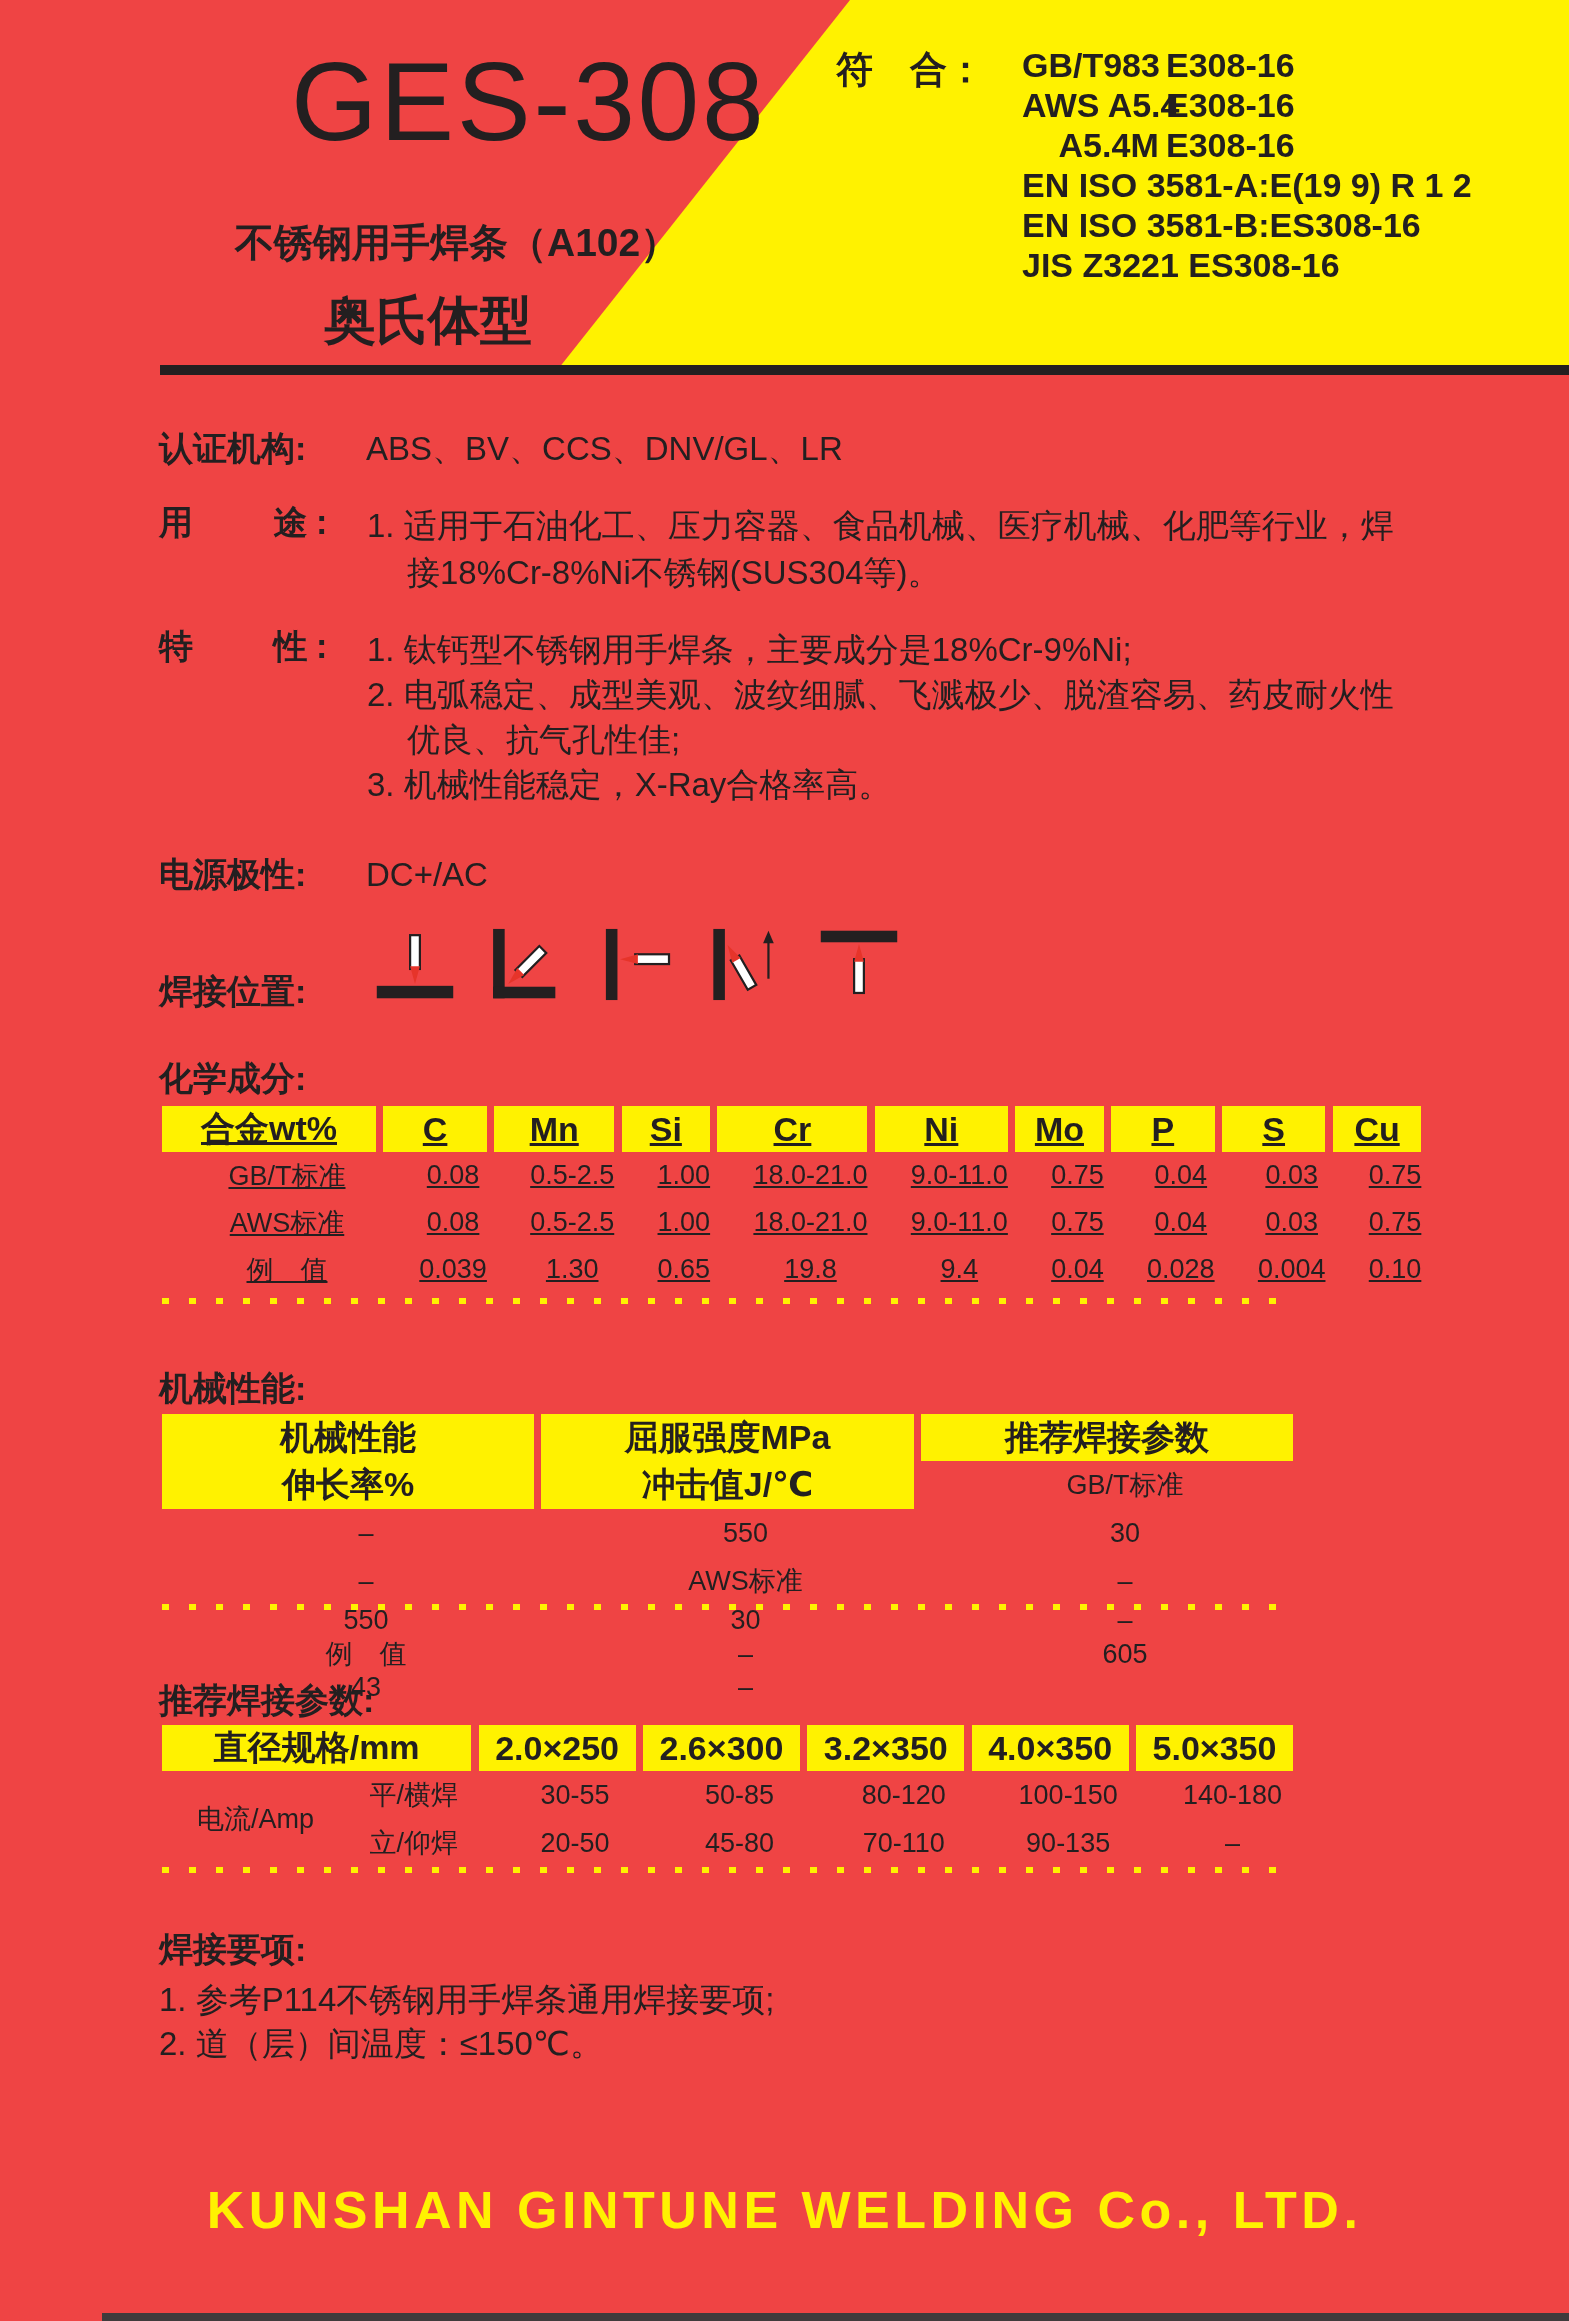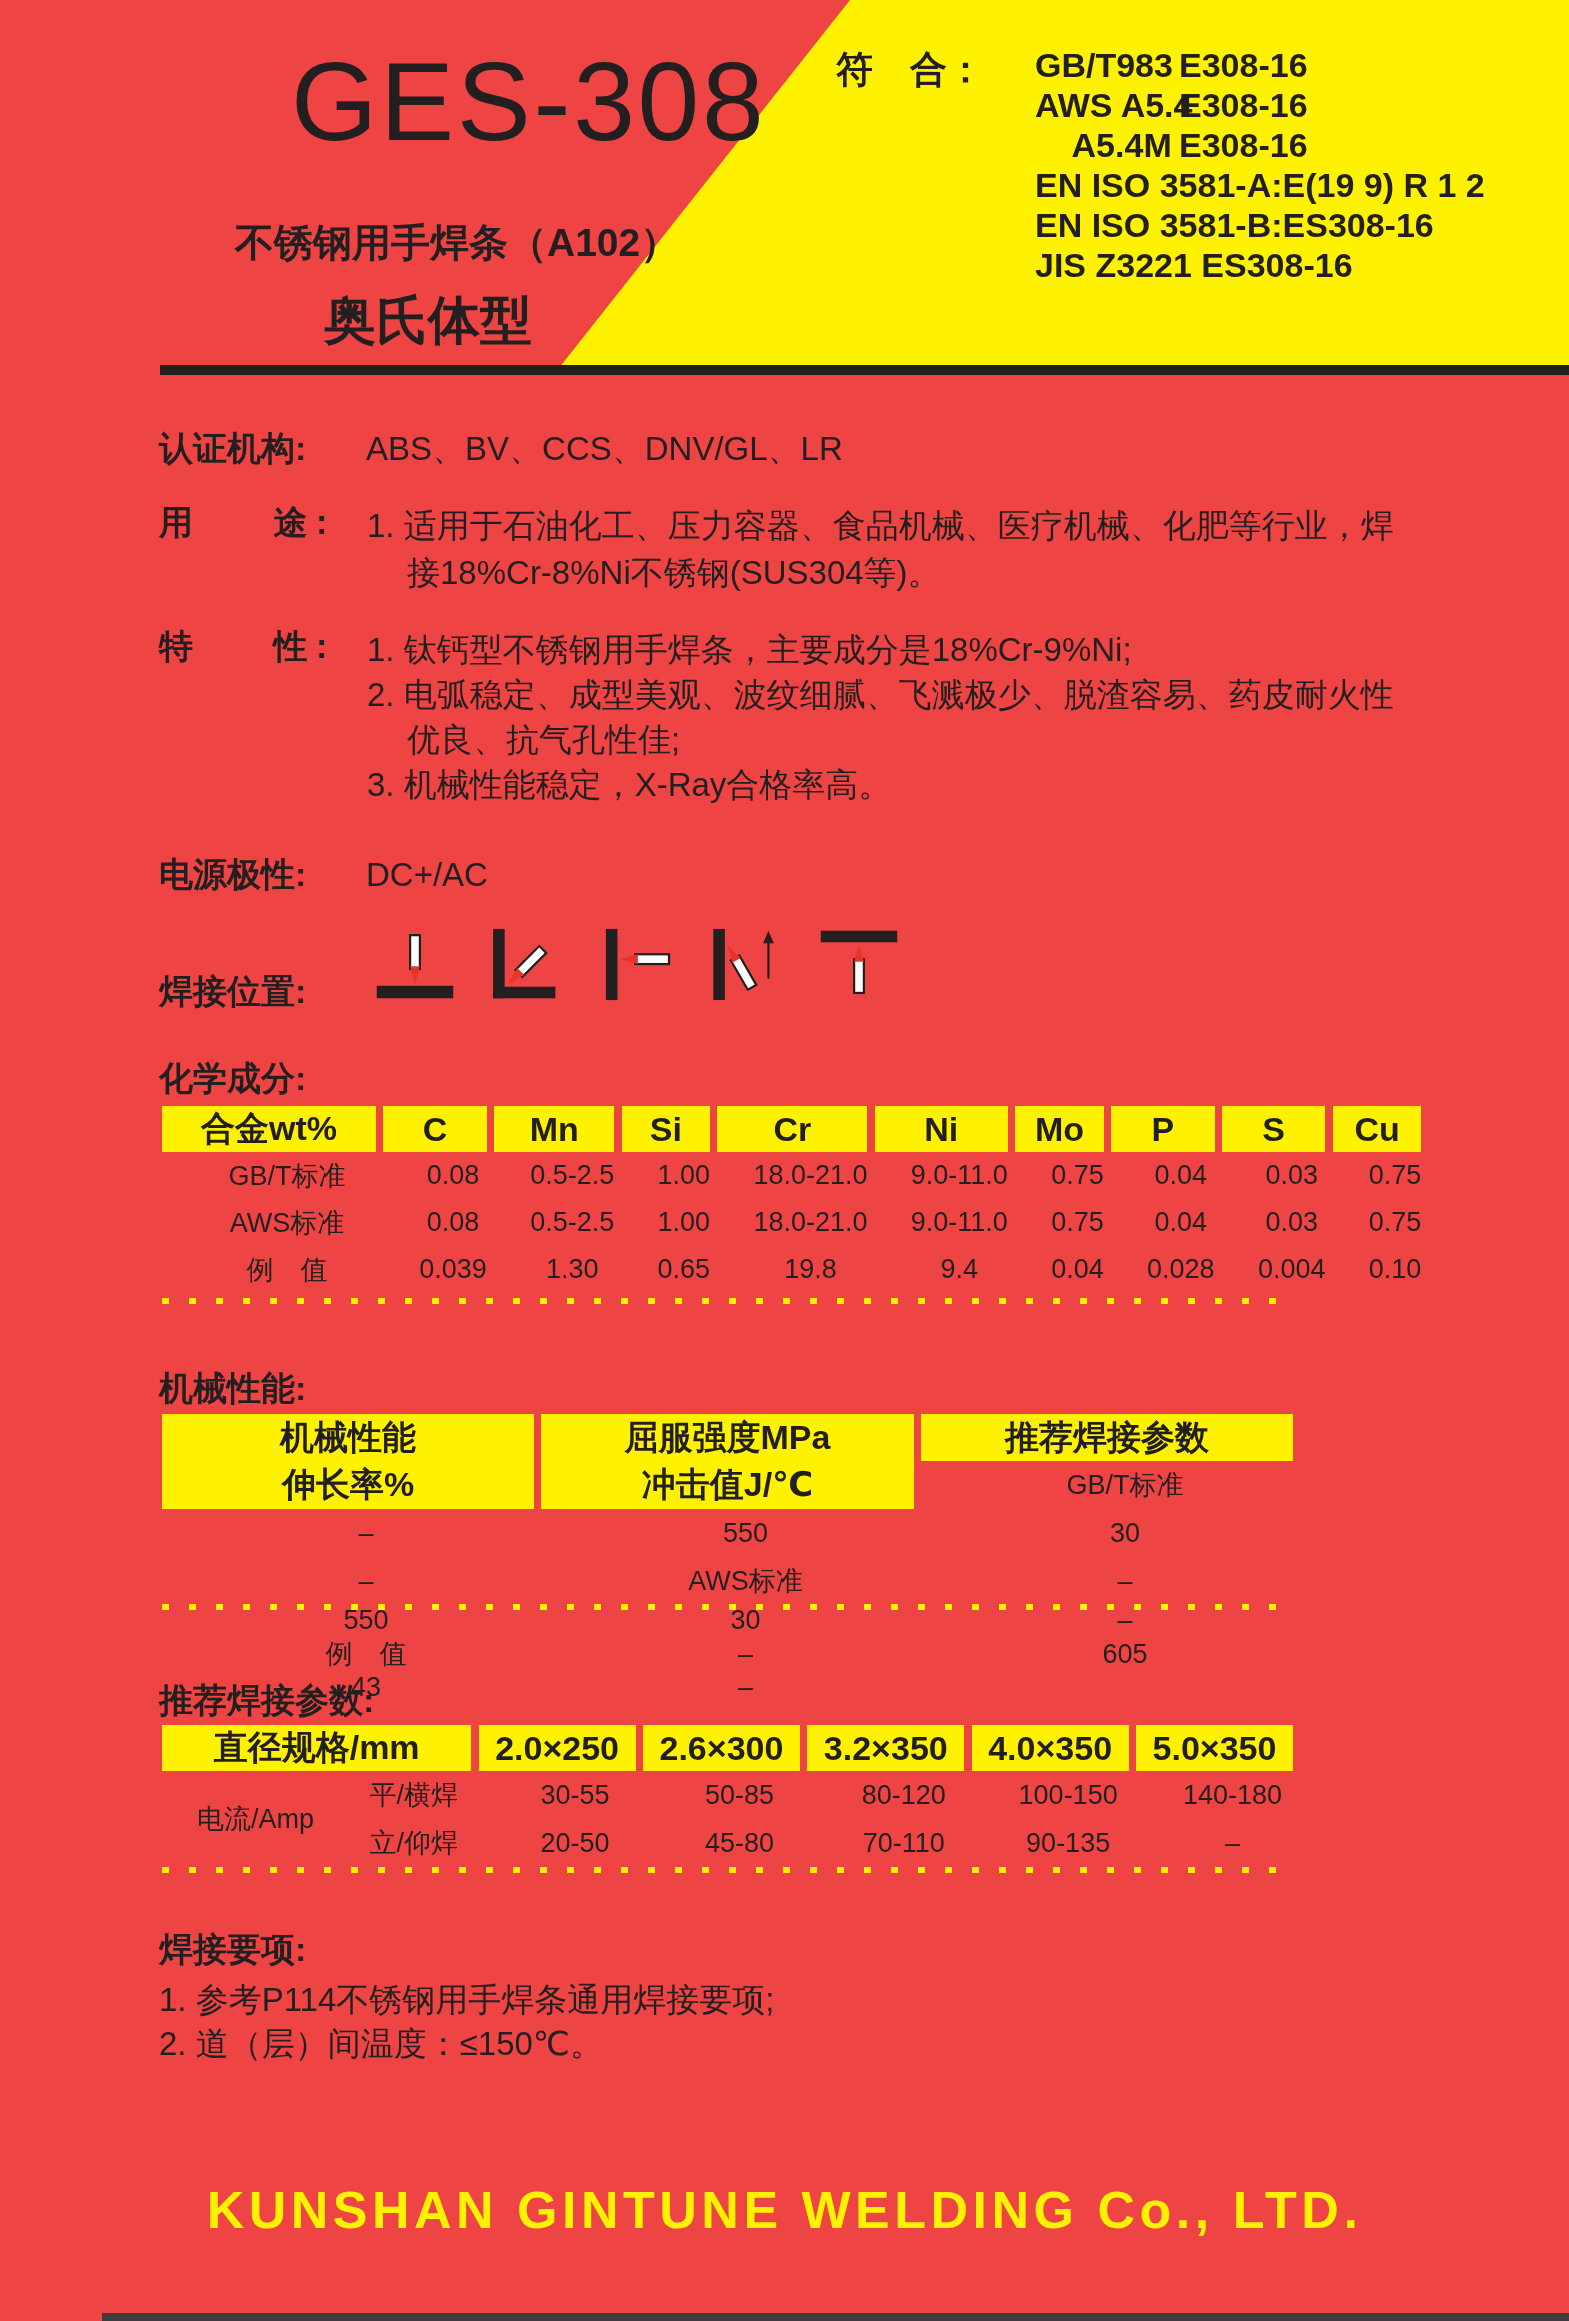--- a/index.html
+++ b/index.html
@@ -16,42 +16,42 @@
   
   .banner{
     position:absolute;top:0;left:0;width:1569px;height:373px;background:var(--yellow);
     clip-path:polygon(850px 0px,1569px 0px,1569px 373px,555px 373px);
   }
   .header-rule{position:absolute;top:365px;left:160px;right:0;height:10px;background:var(--ink);}
   .title{position:absolute;left:291px;top:47px;font-size:111px;line-height:1;letter-spacing:2.7px;font-weight:400;}
   .subtitle{position:absolute;left:235px;top:216px;font-size:39px;font-weight:bold;}
   .type{position:absolute;left:324px;top:286px;font-size:52px;font-weight:bold;}
   .standards{position:absolute;left:836px;top:45px;display:flex;align-items:flex-start;}
-  .std-label{font-size:37px;font-weight:bold;margin-right:51px;white-space:nowrap;}
+  .std-label{font-size:37px;font-weight:bold;margin-right:38px;white-space:nowrap;}
   .std-list{font-size:34px;font-weight:bold;line-height:40px;white-space:nowrap;}
   .std-org{display:inline-block;width:144px;}
   .std-row.r3 .std-org{text-align:right;padding-right:7.3px;box-sizing:border-box;}
   
   .inforow{position:absolute;left:159px;display:flex;align-items:flex-start;font-size:33px;line-height:47px;}
   .ilabel{font-weight:bold;font-size:34px;width:207px;flex:0 0 207px;}
   .ilabel.just{text-align:justify;text-align-last:justify;width:173px;flex-basis:173px;margin-right:35px;font-family:Liberation Mono, monospace;}
   .icontent{white-space:nowrap;}
   .indent{padding-left:40px;}
   
   .pos-icons{position:absolute;left:375px;top:927px;display:flex;gap:31px;}
   .pos-icons svg{display:block;}
   .steel{fill:var(--ink);}
   .e-body{fill:#fff;stroke:var(--ink);stroke-width:2.5;}
   .e-tip{fill:var(--red);}
   .arrow-line{stroke:var(--ink);stroke-width:2.5;fill:none;}
   .arrow-head{fill:var(--ink);}
   
   .seclabel{position:absolute;left:159px;font-size:34px;font-weight:bold;}
   .tbl{position:absolute;left:162px;width:1131px;display:grid;column-gap:7.3px;}
-  .chem{grid-template-columns:214px repeat(9,1fr);grid-template-rows:46px 47px 47px 47px;}
+  .chem{grid-template-columns:214px repeat(9,1fr);grid-template-rows:46px 47px 47px 47px;text-decoration:underline;}
   .mech{grid-template-columns:repeat(3,1fr);grid-template-rows:47px 48px 48px 48px;}
   .params{grid-template-columns:151px 151px repeat(5,1fr);grid-template-rows:46px 48px 48px;}
   .th{background:var(--yellow);font-weight:bold;font-size:34px;display:flex;align-items:center;justify-content:center;white-space:nowrap;}
   .td{font-size:27px;display:flex;align-items:center;justify-content:center;white-space:nowrap;margin-left:36px;}
   .span2{grid-column:1/3;}
   .cur{grid-column:1;grid-row:2/4;}
   .sub2{grid-column:2;text-align:right;}
   .dotted{position:absolute;left:162px;width:1131px;height:6.4px;
     background-image:repeating-linear-gradient(90deg,var(--yellow) 0 7.3px,transparent 7.3px 27px);}
   

